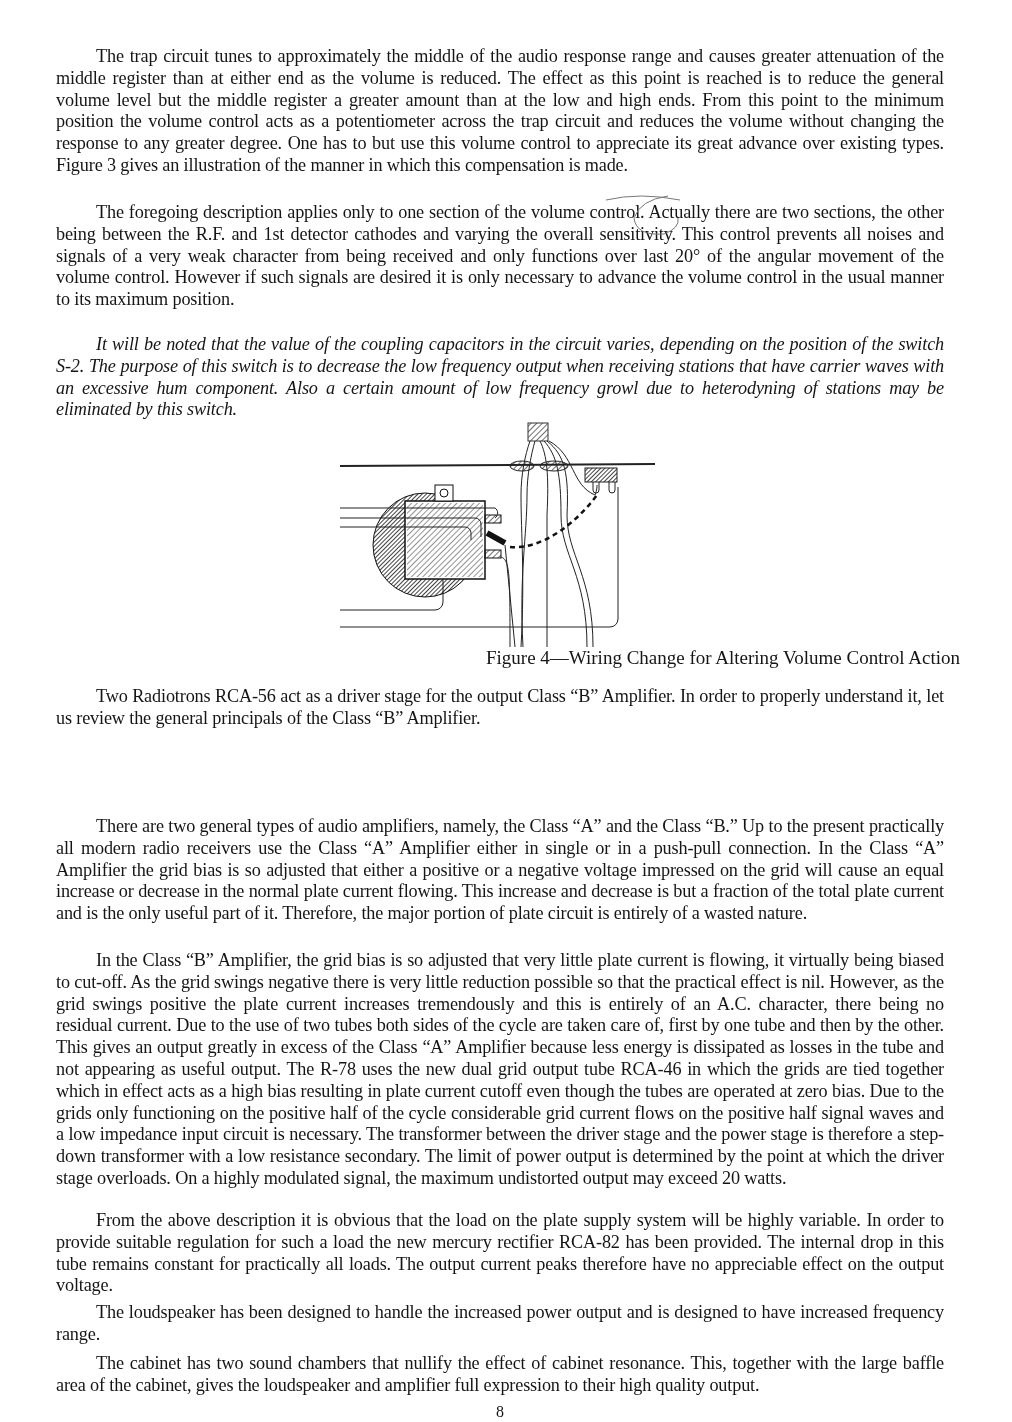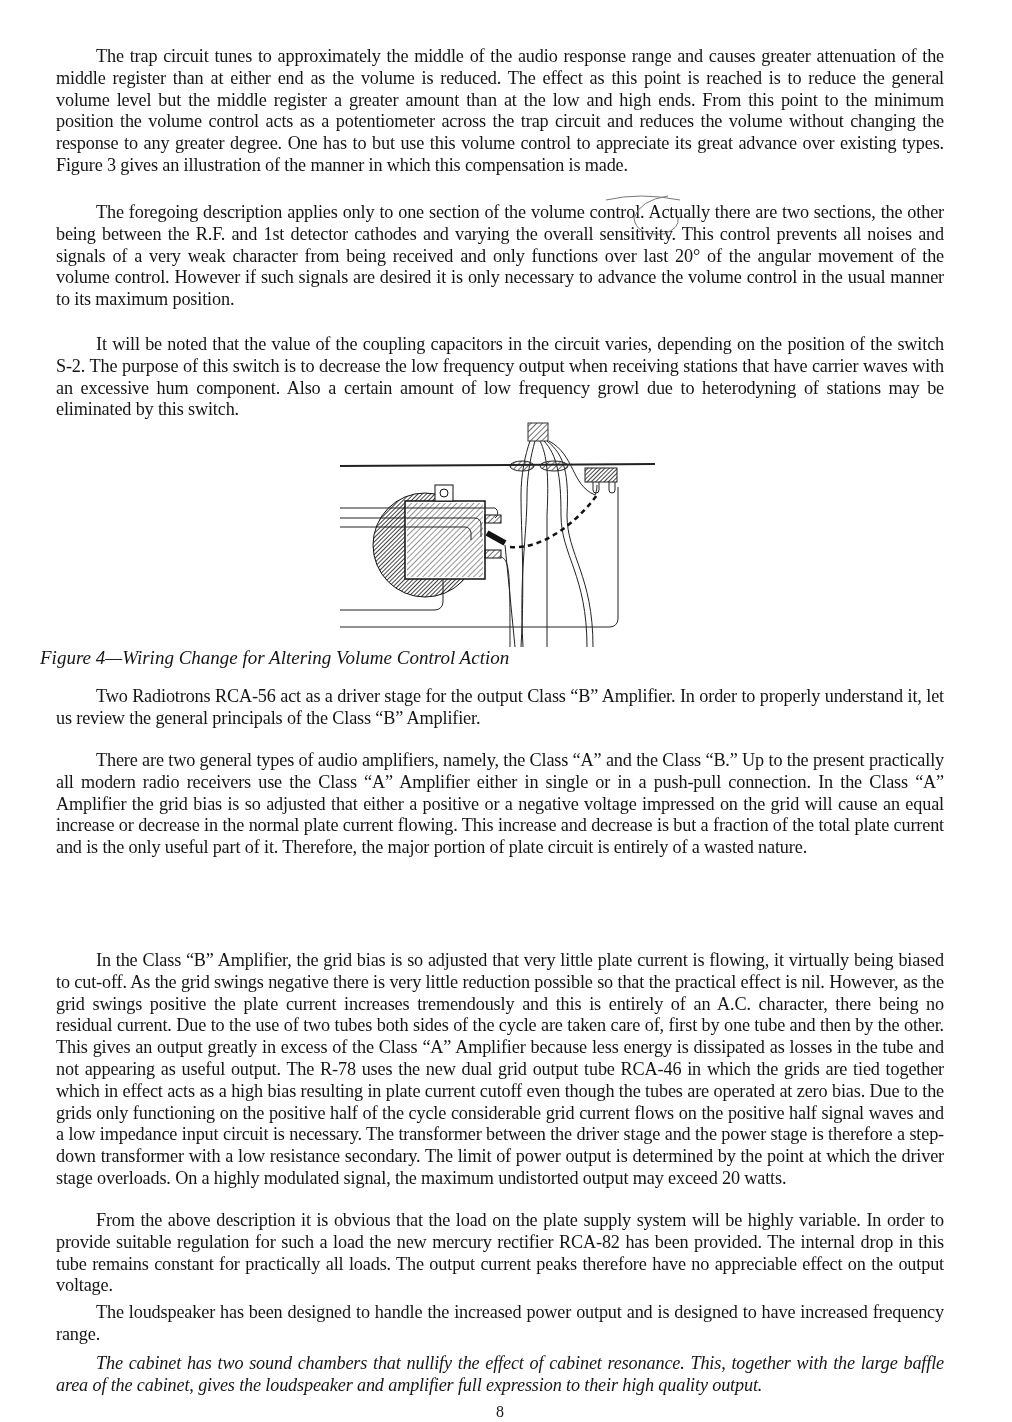--- a/index.html
+++ b/index.html
@@ -8,30 +8,30 @@
       font-family: "Liberation Serif", "DejaVu Serif", serif;
       color: #151515;
     }
     .page { position: absolute; left: 40px; top: 30px; width: 920px; }
     p.para {
       margin: 16px; font-size: 18.2px; line-height: 21.8px;
       text-align: justify; text-indent: 40px; letter-spacing: -0.15px;
     }
     #p1 { position: absolute; top: 0; }
     #p2 { position: absolute; top: 156px; }
-    #p3 { position: absolute; top: 288px; }
+    #p3 { position: absolute; top: 288px; font-style: italic; }
     #fig { position: absolute; left: 295px; top: 385px; width: 325px; height: 232px; }
-    #caption { position: absolute; left: 0; top: 617px; width: 920px; text-align: left;
-      font-style: italic; font-size: 19px; line-height: 22px; }
+    #caption { position: absolute; left: 0; top: 617px; width: 920px; text-align: right;
+      font-size: 19px; line-height: 22px; }
     #p4 { position: absolute; top: 640px; }
-    #p5 { position: absolute; top: 704px; }
+    #p5 { position: absolute; top: 770px; }
     #p6 { position: absolute; top: 904px; }
     #p7 { position: absolute; top: 1164px; }
     #p8 { position: absolute; top: 1256px; }
-    #p9 { position: absolute; top: 1307px; font-style: italic; }
+    #p9 { position: absolute; top: 1307px; }
     #page-number { position: absolute; left: 0; top: 1373px; width: 920px; text-align: center;
       font-size: 16px; }
     .pencil { position: absolute; pointer-events: none; }
   </style>
 </head>
 <body>
 
 <div class="page">
   <p class="para" id="p1">The trap circuit tunes to approximately the middle of the audio response range and causes greater attenuation of the middle register than at either end as the volume is reduced. The effect as this point is reached is to reduce the general volume level but the middle register a greater amount than at the low and high ends. From this point to the minimum position the volume control acts as a potenti­ometer across the trap circuit and reduces the volume without changing the response to any greater degree. One has to but use this volume control to appreciate its great advance over existing types. Figure 3 gives an illustration of the manner in which this compensation is made.</p>
   <p class="para" id="p2">The foregoing description applies only to one section of the volume control. Actually there are two sections, the other being between the R.F. and 1st detector cathodes and varying the overall sensitivity. This control prevents all noises and signals of a very weak character from being received and only functions over last 20° of the angular movement of the volume control. However if such signals are desired it is only necessary to advance the volume control in the usual manner to its maxi­mum position.</p>

